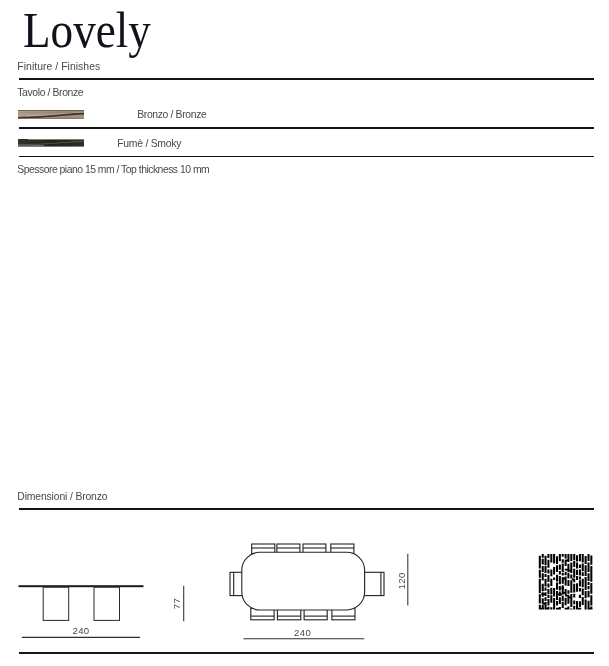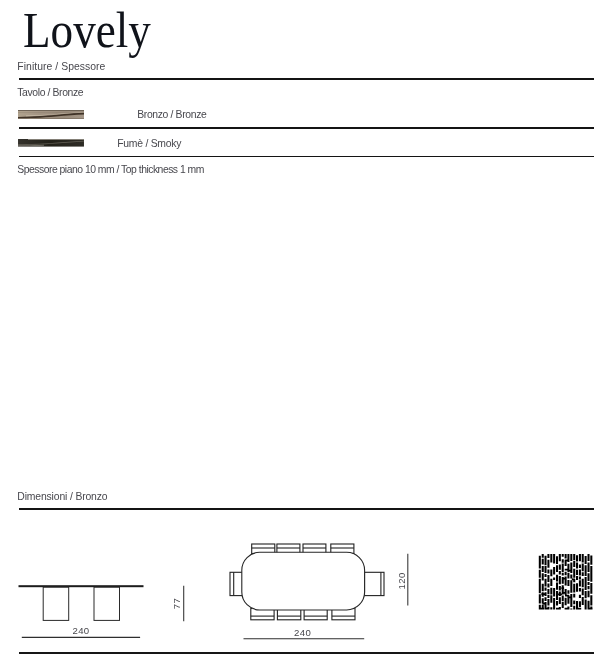--- a/index.html
+++ b/index.html
@@ -7,21 +7,21 @@
        font-family:"Liberation Sans",sans-serif;color:#48484e;}
   .abs{position:absolute;}
   .lbl{font-size:10.4px;line-height:1;letter-spacing:0.05px;white-space:pre;}
   .rule{position:absolute;left:18.7px;width:575.8px;height:1.4px;background:#141414;}
 </style>
 </head>
 <body>
 
 <div class="abs" style="left:22.8px;top:4.8px;font-family:'Liberation Serif',serif;font-size:51px;line-height:1;color:#10131a;transform:scaleX(0.885);transform-origin:0 0;">Lovely</div>
 
-<div class="abs lbl" style="left:17.3px;top:62.3px;">Finiture / Spessore</div>
+<div class="abs lbl" style="left:17.3px;top:62.3px;">Finiture / Finishes</div>
 
 <div class="rule" style="top:78.2px;"></div>
 
 <div class="abs lbl" style="left:17.3px;top:88.2px;letter-spacing:-0.38px;">Tavolo / Bronze</div>
 
 <svg class="abs" style="left:18px;top:109.5px;" width="66" height="9.5" viewBox="0 0 66 9.5">
   <defs>
     <linearGradient id="brz" x1="0" y1="0" x2="1" y2="0">
       <stop offset="0" stop-color="#b0a28d"></stop>
       <stop offset="0.35" stop-color="#a29382"></stop>
@@ -52,21 +52,21 @@
   <rect x="0" y="0" width="66" height="7.6" fill="url(#fum)"></rect>
   <rect x="10" y="0" width="56" height="0.9" fill="#8f8b82"></rect>
   <path d="M0 5.2 C12 5.4 26 4.8 40 3.6 L66 1.8 L66 2.6 L38 4.6 C24 5.6 10 6.2 0 6.2 Z" fill="#6e6a60" opacity="0.8"></path>
   <path d="M0 6.2 C8 6.4 18 6.2 26 5.8 L26 6.8 C16 7.2 6 7.2 0 7.0 Z" fill="#8a867c" opacity="0.7"></path>
 </svg>
 
 <div class="abs lbl" style="left:93.2px;top:138.9px;letter-spacing:-0.25px;margin-left:24px;">Fumè / Smoky</div>
 
 <div class="rule" style="top:155.8px;"></div>
 
-<div class="abs lbl" style="left:17.3px;top:165.0px;letter-spacing:-0.5px;">Spessore piano 10 mm / Top thickness 1 mm</div>
+<div class="abs lbl" style="left:17.3px;top:165.0px;letter-spacing:-0.5px;">Spessore piano 15 mm / Top thickness 10 mm</div>
 
 <div class="abs lbl" style="left:17.3px;top:492.2px;letter-spacing:-0.15px;">Dimensioni / Bronzo</div>
 
 <div class="rule" style="top:508.3px;"></div>
 
 <svg class="abs" style="left:0;top:530px;" width="609" height="136" viewBox="0 530 609 136" fill="none">
 
   <rect x="18.5" y="585.2" width="125" height="2" fill="#1c1c1c"></rect>
 
   <rect x="43.2" y="587.2" width="25.5" height="33.2" stroke="#2a2a2a" stroke-width="1"></rect>

